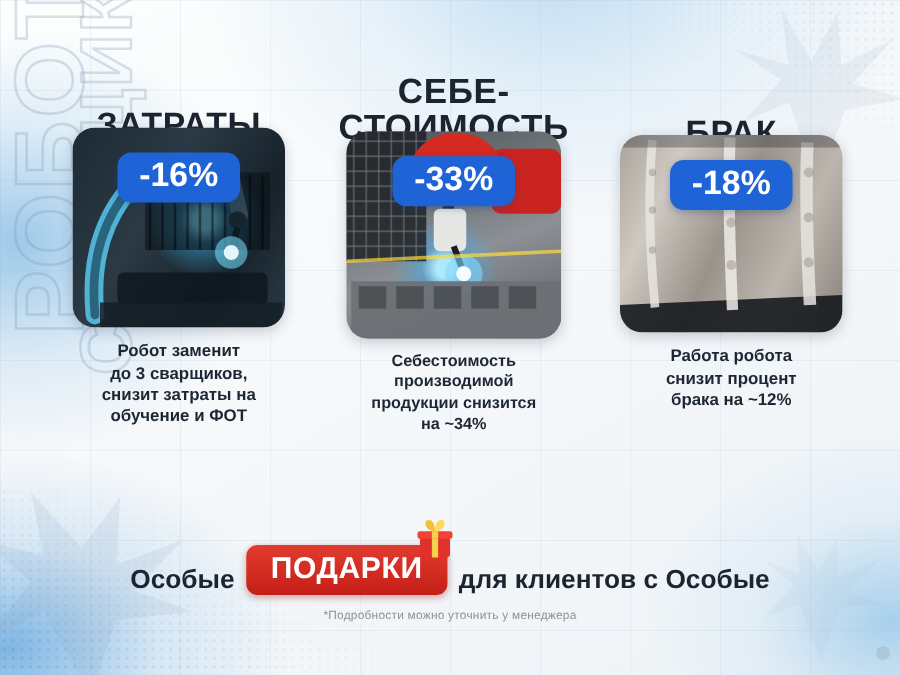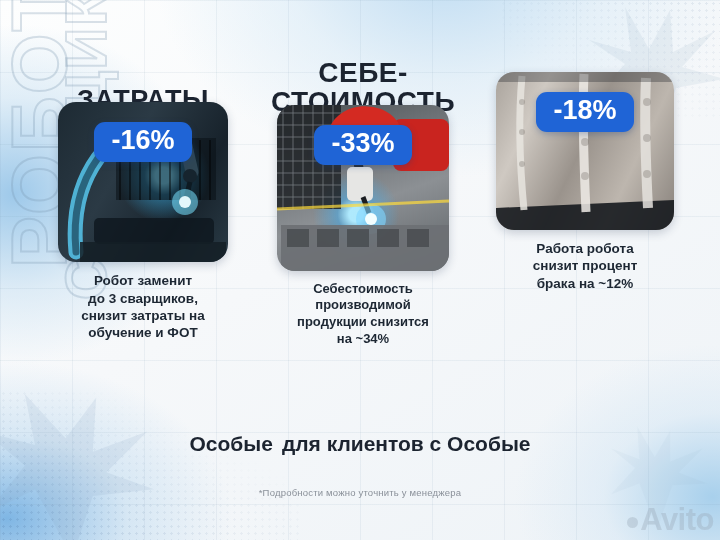--- a/index.html
+++ b/index.html
@@ -98,21 +98,21 @@
   .ph-ov{position:absolute;inset:0;}
   .cap{
     margin:10px 4px 0 4px;font-size:13.5px;line-height:1.28;
     color:#1d2733;font-weight:bold;
   }
   .col.c2 .cap{font-size:13px;}
 
   
   .gifts{
     position:absolute;left:0;top:432px;width:720px;height:44px;
-    display:flex;align-items:flex-start;justify-content:center;gap:9px;
+    display:flex;align-items:flex-end;justify-content:center;gap:9px;
   }
   .gifts-text{font-size:21px;font-weight:bold;color:#1c2430;}
   .gift-badge{
     position:relative;background:linear-gradient(180deg,#e23b30 0%,#c41f17 100%);
     color:#fff;font-size:24px;font-weight:bold;letter-spacing:.5px;
     padding:5px 20px 7px 20px;border-radius:9px;
     box-shadow:0 2px 6px rgba(140,20,15,.35);
   }
   .gift-icon{position:absolute;right:-7px;top:-22px;width:34px;height:34px;}
   .note{
@@ -219,20 +219,21 @@
               <rect x="130" y="124" width="22" height="18"></rect>
             </g>
             <path d="M0 104 L172 96" stroke="rgba(255,220,60,.7)" stroke-width="3"></path>
           </svg>
         </div>
       </div>
       <div class="cap">Себестоимость<br>производимой<br>продукции снизится<br>на ~34%</div>
     </div>
 
     <div class="col c3">
+      <div class="col-title">БРАК</div>
       <div class="badge-wrap">
         <span class="badge">-18%</span>
       </div>
       <div class="photo ph3">
         <div class="ph-ov">
           <svg viewBox="0 0 178 158" width="178" height="158">
             <path d="M0 136 L178 128 L178 158 L0 158 Z" fill="rgba(22,26,30,.9)"></path>
             <g opacity=".85">
               <path d="M26 4 C22 48 24 96 28 138" stroke="#e8e5e0" stroke-width="7" fill="none"></path>
               <path d="M88 2 C86 48 88 96 90 140" stroke="#efece7" stroke-width="9" fill="none"></path>
@@ -253,23 +254,34 @@
           </svg>
         </div>
       </div>
       <div class="cap">Работа робота<br>снизит процент<br>брака на ~12%</div>
     </div>
 
   </div>
 
   <div class="gifts">
     <span class="gifts-text">Особые</span>
+    <span class="gift-badge">
+      <span>ПОДАРКИ</span>
+      <svg class="gift-icon" viewBox="0 0 34 34">
+        <rect x="5" y="14" width="24" height="18" rx="3" fill="#e0322a"></rect>
+        <rect x="14.5" y="14" width="5" height="18" fill="#f6d24a"></rect>
+        <rect x="3" y="11" width="28" height="6" rx="2" fill="#ef4338"></rect>
+        <rect x="14.5" y="11" width="5" height="6" fill="#f6d24a"></rect>
+        <path d="M17 11 C9 11 7 2 12 2 C16 2 17 7 17 11 Z" fill="#f2c13a"></path>
+        <path d="M17 11 C25 11 27 2 22 2 C18 2 17 7 17 11 Z" fill="#ffd955"></path>
+      </svg>
+    </span>
     <span class="gifts-text">для клиентов с Особые</span>
   </div>
 
   <div class="note">*Подробности можно уточнить у менеджера</div>
 
 
   <div class="avito-wm">
-    <span class="dot"></span><span>Avito</span>
+    <span class="dot"></span>
   </div>
 
 </div>
 
 </body></html>

